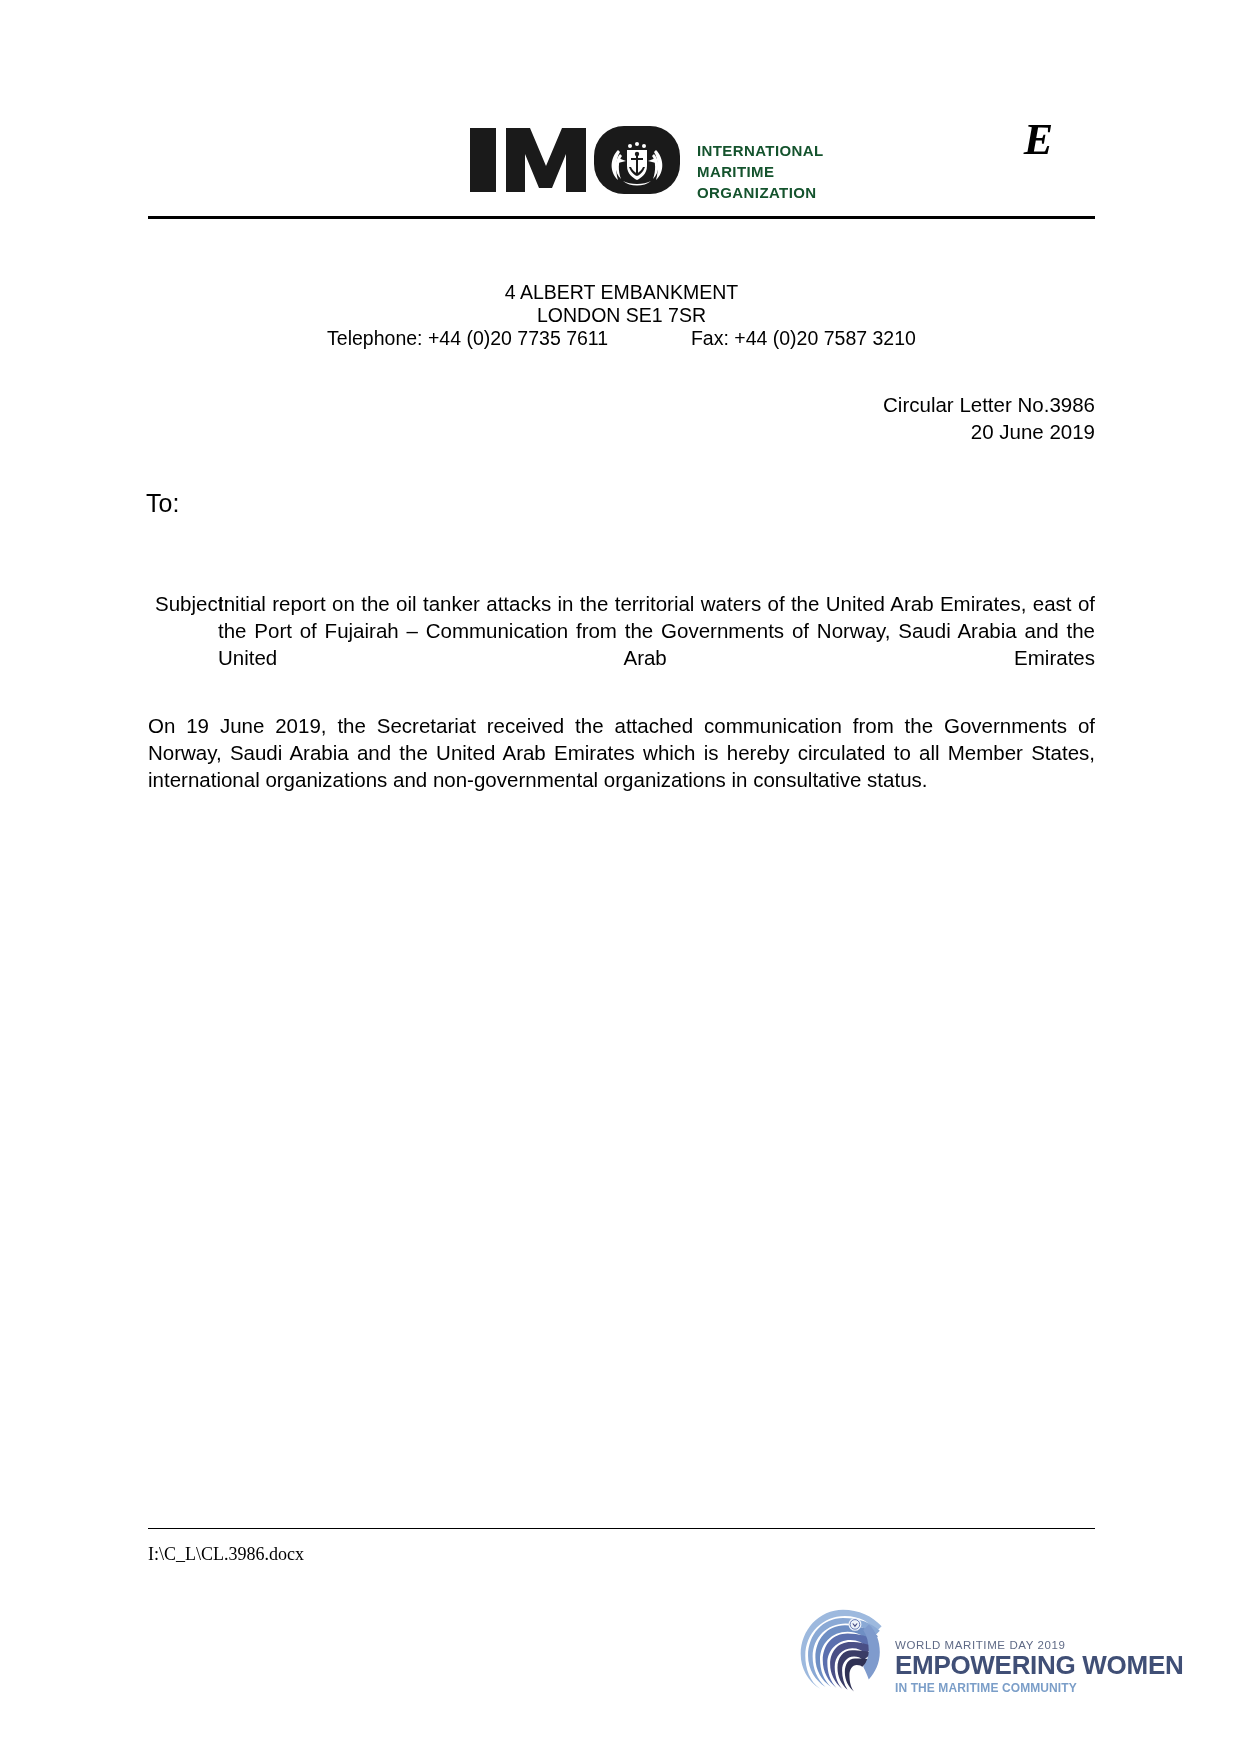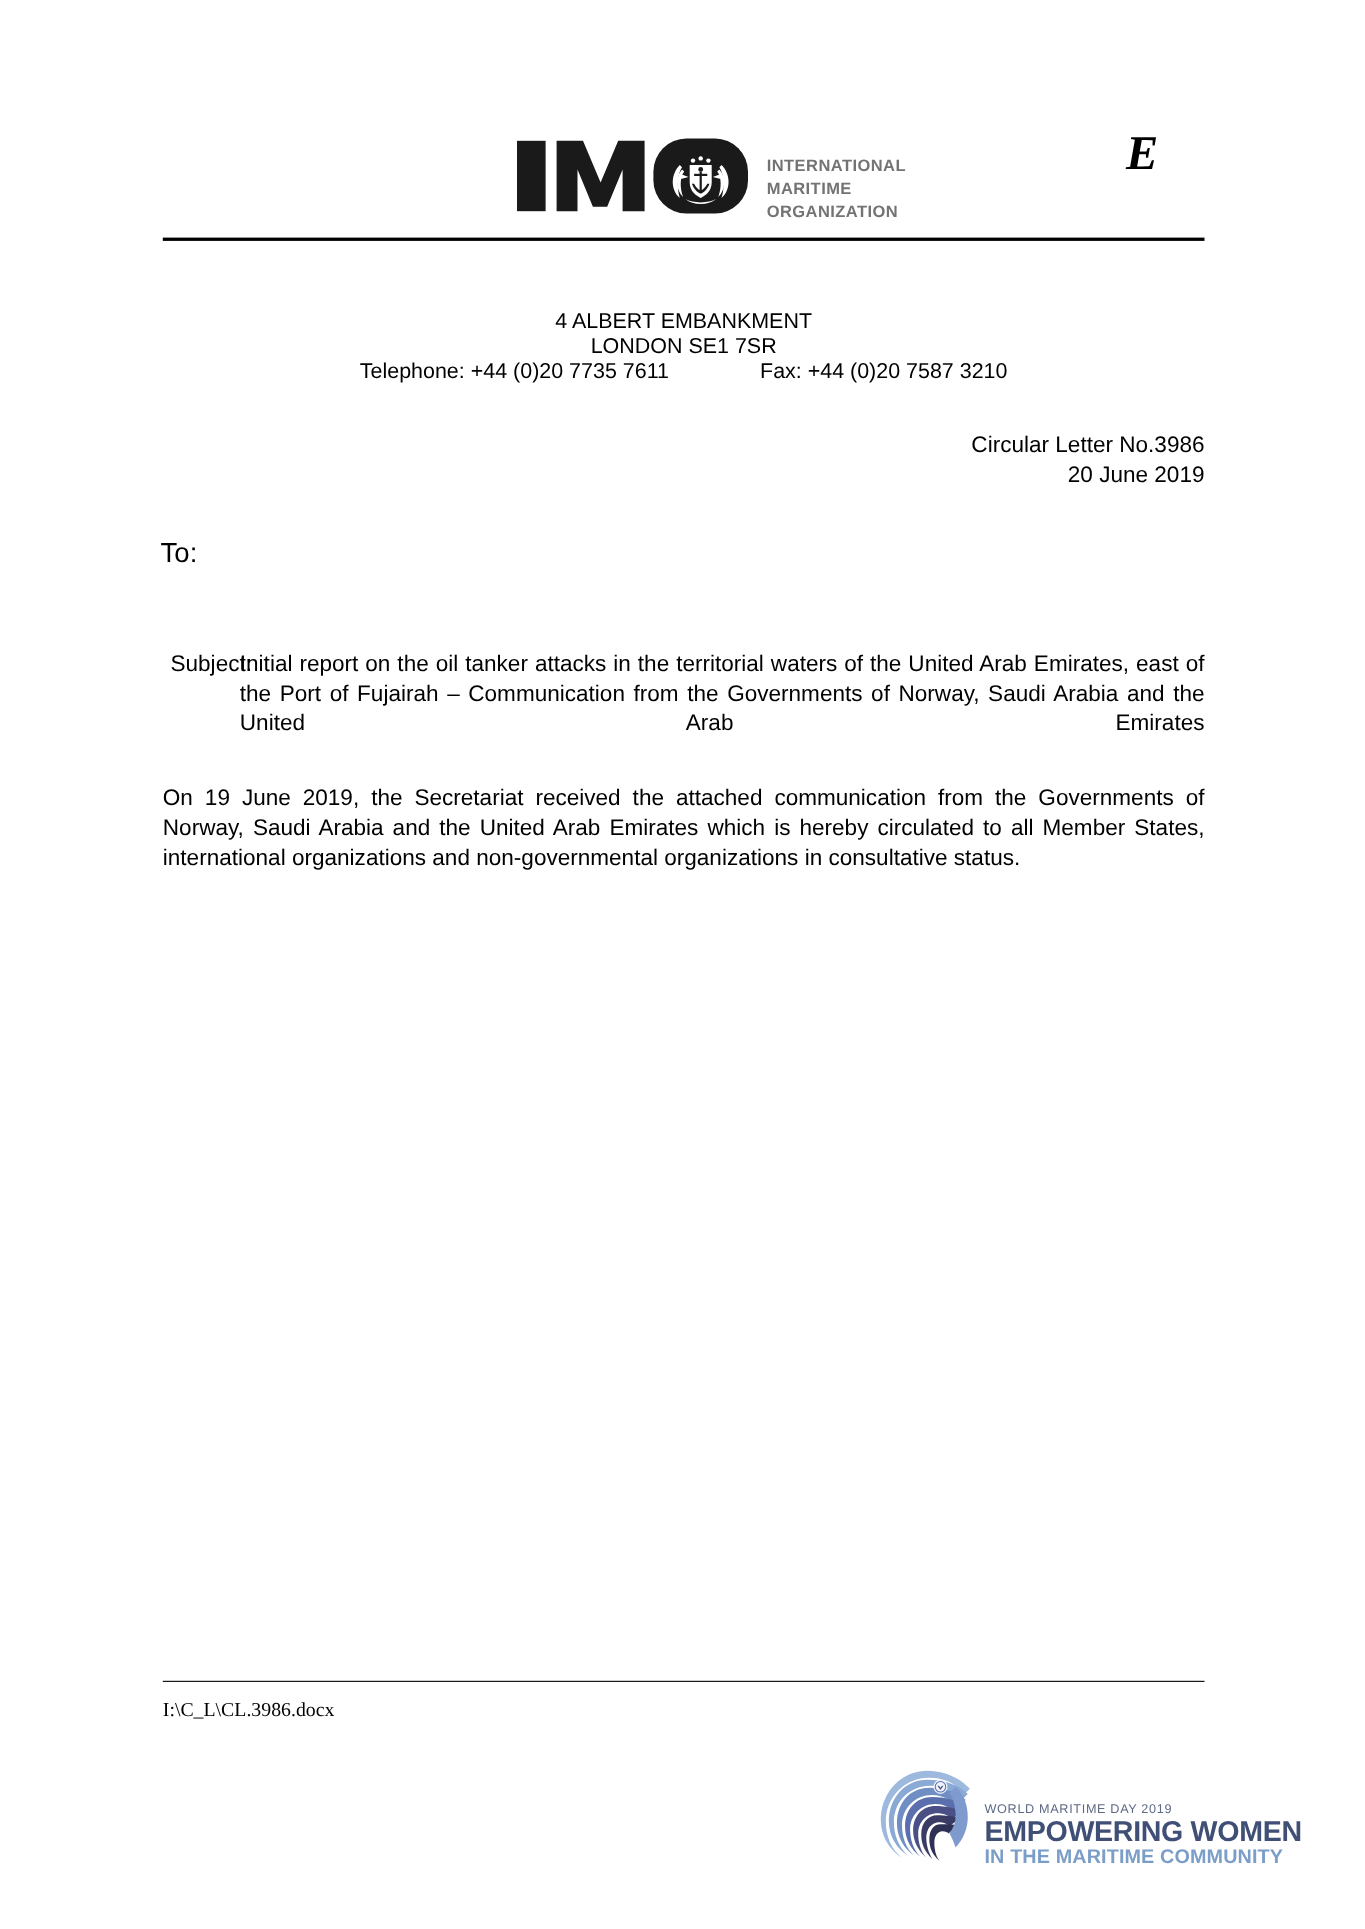--- a/index.html
+++ b/index.html
@@ -39,21 +39,21 @@
   .imo-wordmark {
     display: block;
   }
   .imo-org-lines {
     margin-left: 14px;
     font-family: "Liberation Sans", sans-serif;
     font-weight: bold;
     font-size: 15px;
     line-height: 21px;
     letter-spacing: 0.4px;
-    color: #737373;
+    color: #14532d;
     white-space: nowrap;
     margin-top: 24px;
   }
   .doc-symbol {
     position: absolute;
     right: 42px;
     top: 14px;
     font-family: "Liberation Serif", serif;
     font-style: italic;
     font-weight: bold;
@@ -203,21 +203,21 @@
   }
   .wmd-main {
     font-size: 26px;
     font-weight: bold;
     letter-spacing: -0.3px;
     color: #404f76;
     line-height: 28px;
     white-space: nowrap;
   }
   .wmd-sub {
-    font-size: 18px;
+    font-size: 12px;
     font-weight: bold;
     letter-spacing: 0.1px;
     color: #7b9ec8;
     line-height: 19px;
     white-space: nowrap;
   }
 </style>
 </head>
 <body>
 

